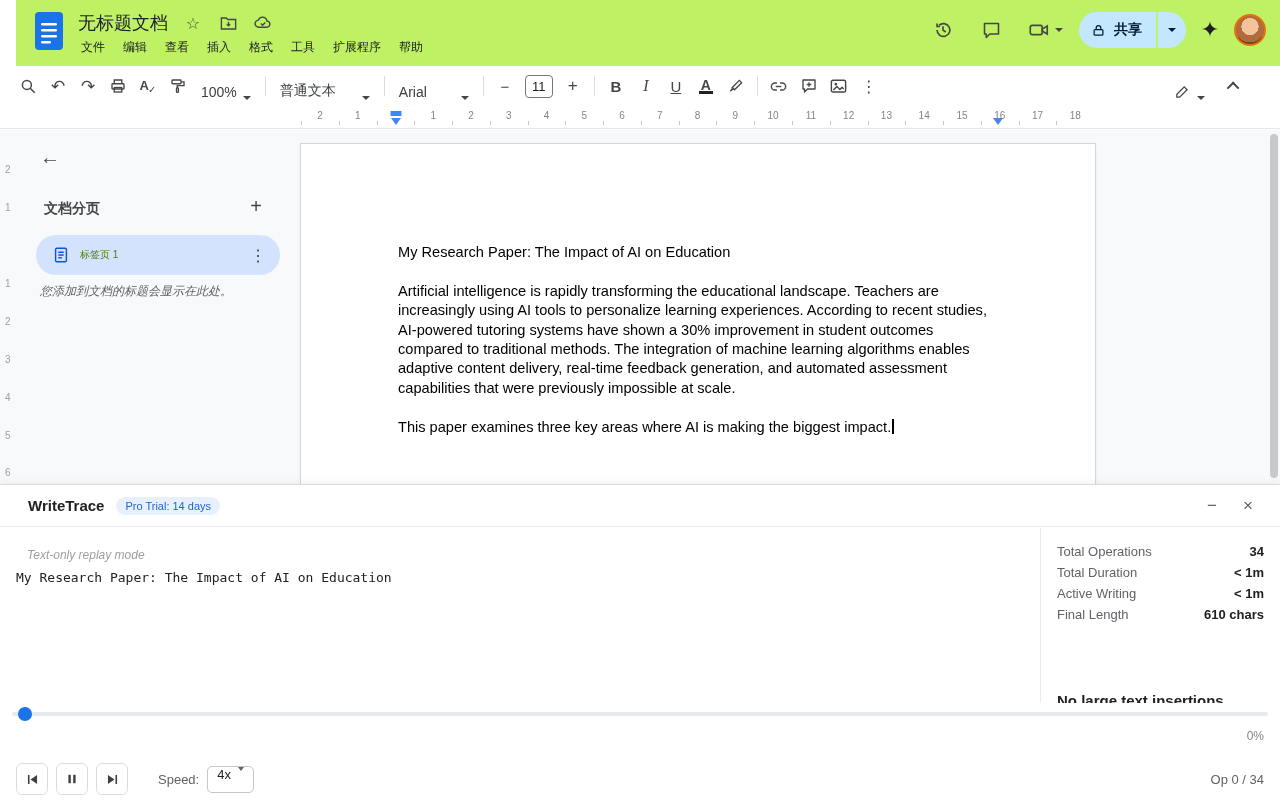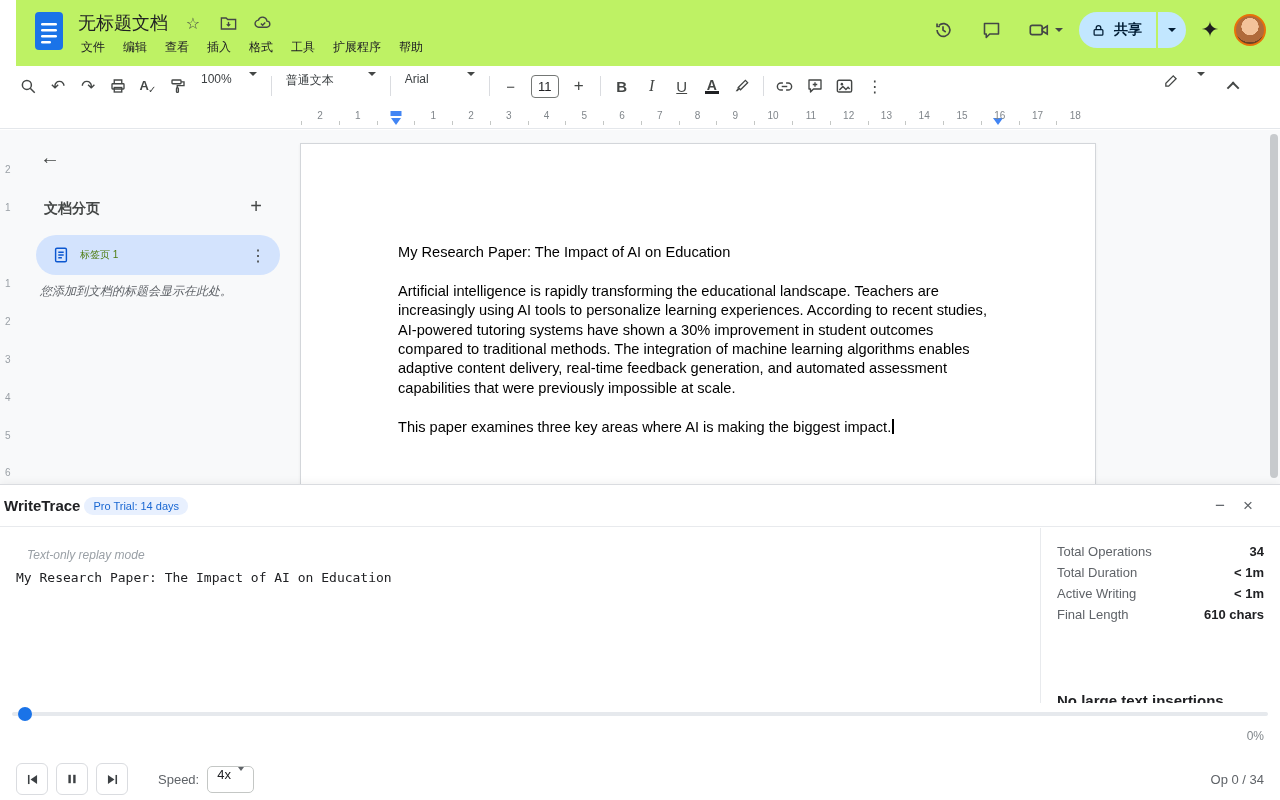--- a/index.html
+++ b/index.html
@@ -29,22 +29,22 @@
   .sparkle{font-size:22px;color:#1f1f1f;width:32px;text-align:center;cursor:pointer}
   .avatar{width:32px;height:32px;border-radius:50%;border:2px solid #e8710a;
           background:radial-gradient(circle at 50% 38%, #f3c29a 0 38%, #b06a3b 39% 70%, #6d4226 71%);cursor:pointer}
 
   
   .toolbar{position:absolute;top:66px;left:0;right:0;height:40px;display:flex;align-items:center;padding:0 14px;gap:2px}
   .tbtn{min-width:28px;height:28px;border-radius:4px;display:flex;align-items:center;justify-content:center;
         color:#444746;font-size:15px;cursor:pointer}
   .tbtn svg{display:block}
   .tsep{width:1px;height:20px;background:#dadce0;margin:0 5px}
-  .tdrop{display:flex;align-items:flex-start;gap:17px;padding:0 7px;height:28px;border-radius:4px;color:#3c4043;
-         font-size:12px;cursor:pointer;white-space:nowrap}
+  .tdrop{display:flex;align-items:flex-end;gap:6px;padding:0 7px;height:28px;border-radius:4px;color:#3c4043;
+         font-size:14px;cursor:pointer;white-space:nowrap}
   .size-box{width:28px;height:23px;border:1px solid #747775;border-radius:4px;display:flex;align-items:center;
             justify-content:center;font-size:13px;color:#202124;margin:0 4px;cursor:text}
   .fmt-b{font-weight:bold;font-size:15px}
   .fmt-i{font-style:italic;font-family:"Liberation Serif",serif;font-size:16px}
   .fmt-u{text-decoration:underline;font-size:15px}
   .fmt-a{font-size:14px;font-weight:bold;line-height:12px;border-bottom:3px solid #202124;padding:0 2px}
   .spell{font-size:13px;font-weight:bold}
   .spell .chk{font-size:10px;margin-left:-1px;vertical-align:-3px;font-weight:normal}
   .toolbar-right{margin-left:auto;display:flex;align-items:center;gap:8px}
   .chev-up{width:9px;height:9px;border-left:2px solid #444746;border-top:2px solid #444746;transform:rotate(45deg) translateY(2px)}
@@ -77,21 +77,21 @@
   .doc-text{position:absolute;left:97px;top:99px;width:596px;font-size:14.6px;line-height:19.4px;color:#000}
   .doc-text p{margin:0}
   .doc-text p + p{margin-top:19.4px}
   .cursor{display:inline-block;width:1.5px;height:15px;background:#000;vertical-align:-2px;margin-left:1px}
   .scrollthumb{position:absolute;right:2px;top:4px;width:8px;height:344px;background:#c7cacd;border-radius:4px;cursor:pointer}
 
   
   .writetrace{position:absolute;top:484px;left:0;right:0;height:316px;background:#fff;
               border-top:1px solid #dadce0;box-shadow:0 -2px 8px rgba(0,0,0,.05)}
   .wt-header{position:absolute;top:0;left:0;right:0;height:42px;border-bottom:1px solid #e8eaed;
-             display:flex;align-items:center;padding:0 20px 0 4px;gap:4px}
+             display:flex;align-items:center;padding:0 20px 0 28px;gap:12px}
   .wt-title{font-weight:bold;font-size:15px;color:#202124}
   .wt-badge{background:#e8f0fe;color:#1967d2;font-size:11px;padding:3px 9px;border-radius:10px;white-space:nowrap}
   .wt-winbtn{width:24px;height:24px;display:flex;align-items:center;justify-content:center;font-size:17px;
              color:#5f6368;cursor:pointer;border-radius:4px}
   .wt-min{margin-left:auto}
   .wt-hint{position:absolute;left:27px;top:63px;font-size:12px;font-style:italic;color:#9aa0a6}
   .wt-mono{position:absolute;left:16px;top:85px;font-family:"DejaVu Sans Mono",monospace;font-size:13px;color:#202124}
   .wt-stats{position:absolute;right:0;top:43px;width:240px;height:175px;border-left:1px solid #e8eaed;
             padding:16px 16px 0 16px;overflow:hidden}
   .stat-row{display:flex;justify-content:space-between;font-size:13px;height:21px;align-items:flex-start}

